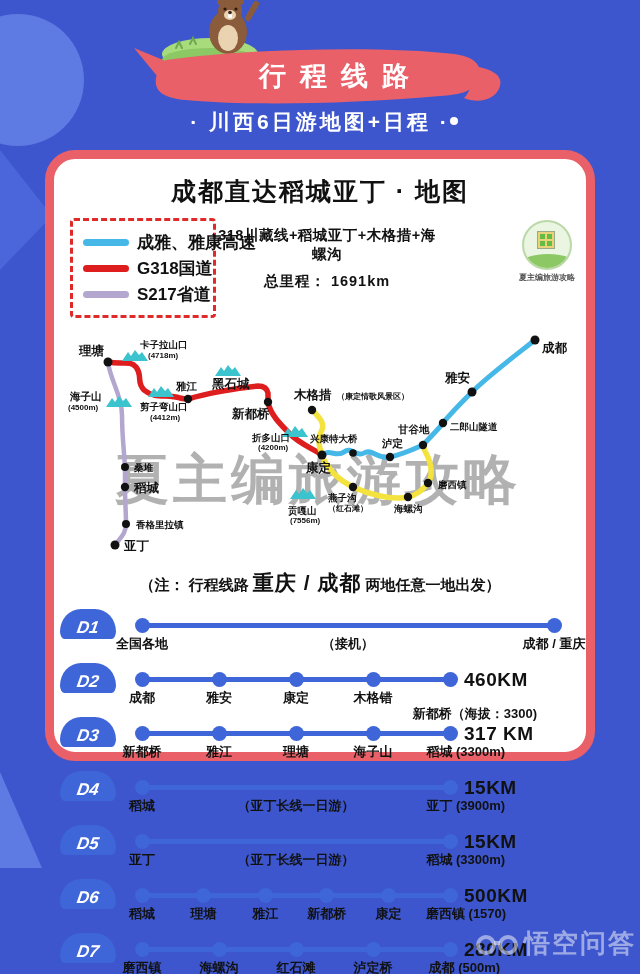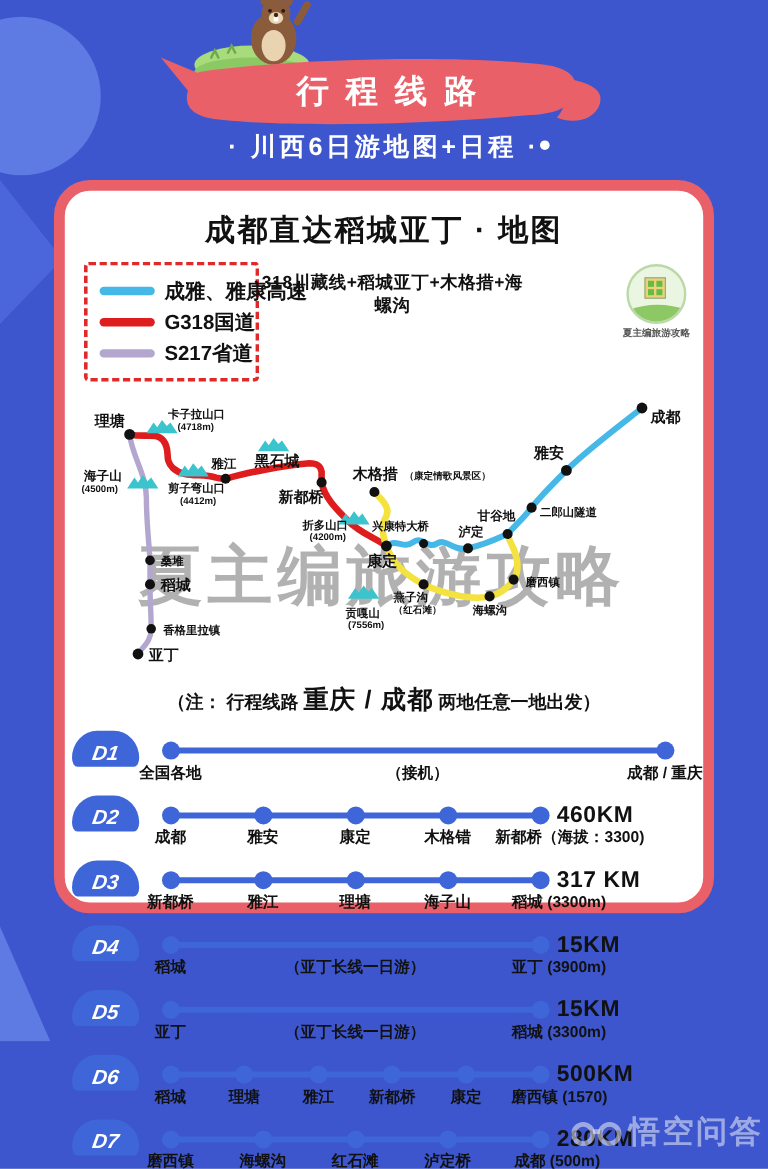--- a/index.html
+++ b/index.html
@@ -13,21 +13,21 @@
   .deco-circle{position:absolute;left:-48px;top:14px;width:132px;height:132px;border-radius:50%;background:#5E7AE3;}
   .deco-tri-left{position:absolute;left:0;top:150px;width:52px;height:120px;background:#4A66DA;
     -webkit-clip-path:polygon(0 0,100% 55%,0 100%);clip-path:polygon(0 0,100% 55%,0 100%);}
   .deco-tri-bottom{position:absolute;left:0;top:772px;width:42px;height:96px;background:#5E7AE3;
     -webkit-clip-path:polygon(0 0,100% 100%,0 100%);clip-path:polygon(0 0,100% 100%,0 100%);}
   .deco-dot-white{position:absolute;left:450px;top:117px;width:8px;height:8px;border-radius:50%;background:#fff;}
   
   .mascot{position:absolute;left:152px;top:-2px;width:130px;height:72px;}
   .banner{position:absolute;left:128px;top:40px;width:388px;height:72px;}
   .banner svg{position:absolute;left:0;top:0;width:100%;height:100%;}
-  .banner-title{position:absolute;left:0;top:18px;width:100%;text-align:center;
+  .banner-title{position:absolute;left:12px;top:18px;width:100%;text-align:center;
     color:#fff;font-size:27px;font-weight:900;letter-spacing:14px;text-indent:14px;}
   .subtitle{position:absolute;left:0;top:108px;width:100%;text-align:center;color:#fff;
     font-size:21px;font-weight:800;letter-spacing:3px;}
   
   .card{position:absolute;left:45px;top:150px;width:550px;height:611px;box-sizing:border-box;
     background:#fff;border:9px solid #E96069;border-radius:30px;}
   .map-title{margin-top:16px;text-align:center;font-size:25px;font-weight:900;letter-spacing:2px;}
   .info-row{display:flex;align-items:flex-start;margin:10px 10px 0 16px;}
   .legend-box{width:146px;box-sizing:border-box;border:3px dashed #E02A2A;border-radius:4px;padding:7px 8px 6px 10px;}
   .legend-item{display:flex;align-items:center;margin:3px 0;}
@@ -125,20 +125,21 @@
         <span class="legend-swatch" style="background: rgb(222, 30, 30);"></span>
         <span class="legend-label">G318国道</span>
       </div>
       <div class="legend-item">
         <span class="legend-swatch" style="background: rgb(179, 166, 207);"></span>
         <span class="legend-label">S217省道</span>
       </div>
     </div>
     <div class="summary-block">
       <div class="summary-line1">318川藏线+稻城亚丁+木格措+海螺沟</div>
+      <div class="summary-line2">总里程： 1691km</div>
     </div>
     <div class="logo-block">
       <div class="logo-editor">
         <div class="logo-editor-badge">
           <div class="grid">
               <span></span>
               <span></span>
               <span></span>
               <span></span>
             </div>
@@ -256,21 +257,21 @@
       <div class="track-line"></div>
     <div class="track-dot" style="left: 0%;"></div>
           <div class="stop-label" style="left: 0%;">成都</div>
           <div class="track-dot" style="left: 25%;"></div>
           <div class="stop-label" style="left: 25%;">雅安</div>
           <div class="track-dot" style="left: 50%;"></div>
           <div class="stop-label" style="left: 50%;">康定</div>
           <div class="track-dot" style="left: 75%;"></div>
           <div class="stop-label" style="left: 75%;">木格错</div>
           <div class="track-dot" style="left: 100%;"></div>
-          <div class="stop-label" style="left: 100%; transform: translateX(-30%);">新都桥（海拔：3300)</div>
+          <div class="stop-label" style="left: 100%; transform: translateX(-30%); margin-top: 16px;">新都桥（海拔：3300)</div>
         </div>
     <div class="distance">460KM</div>
   </div>
 
   <div class="day-row">
     <div class="day-badge">
       <span class="day-badge-text">D3</span>
     </div>
     <div class="day-track">
       <div class="track-line"></div>

